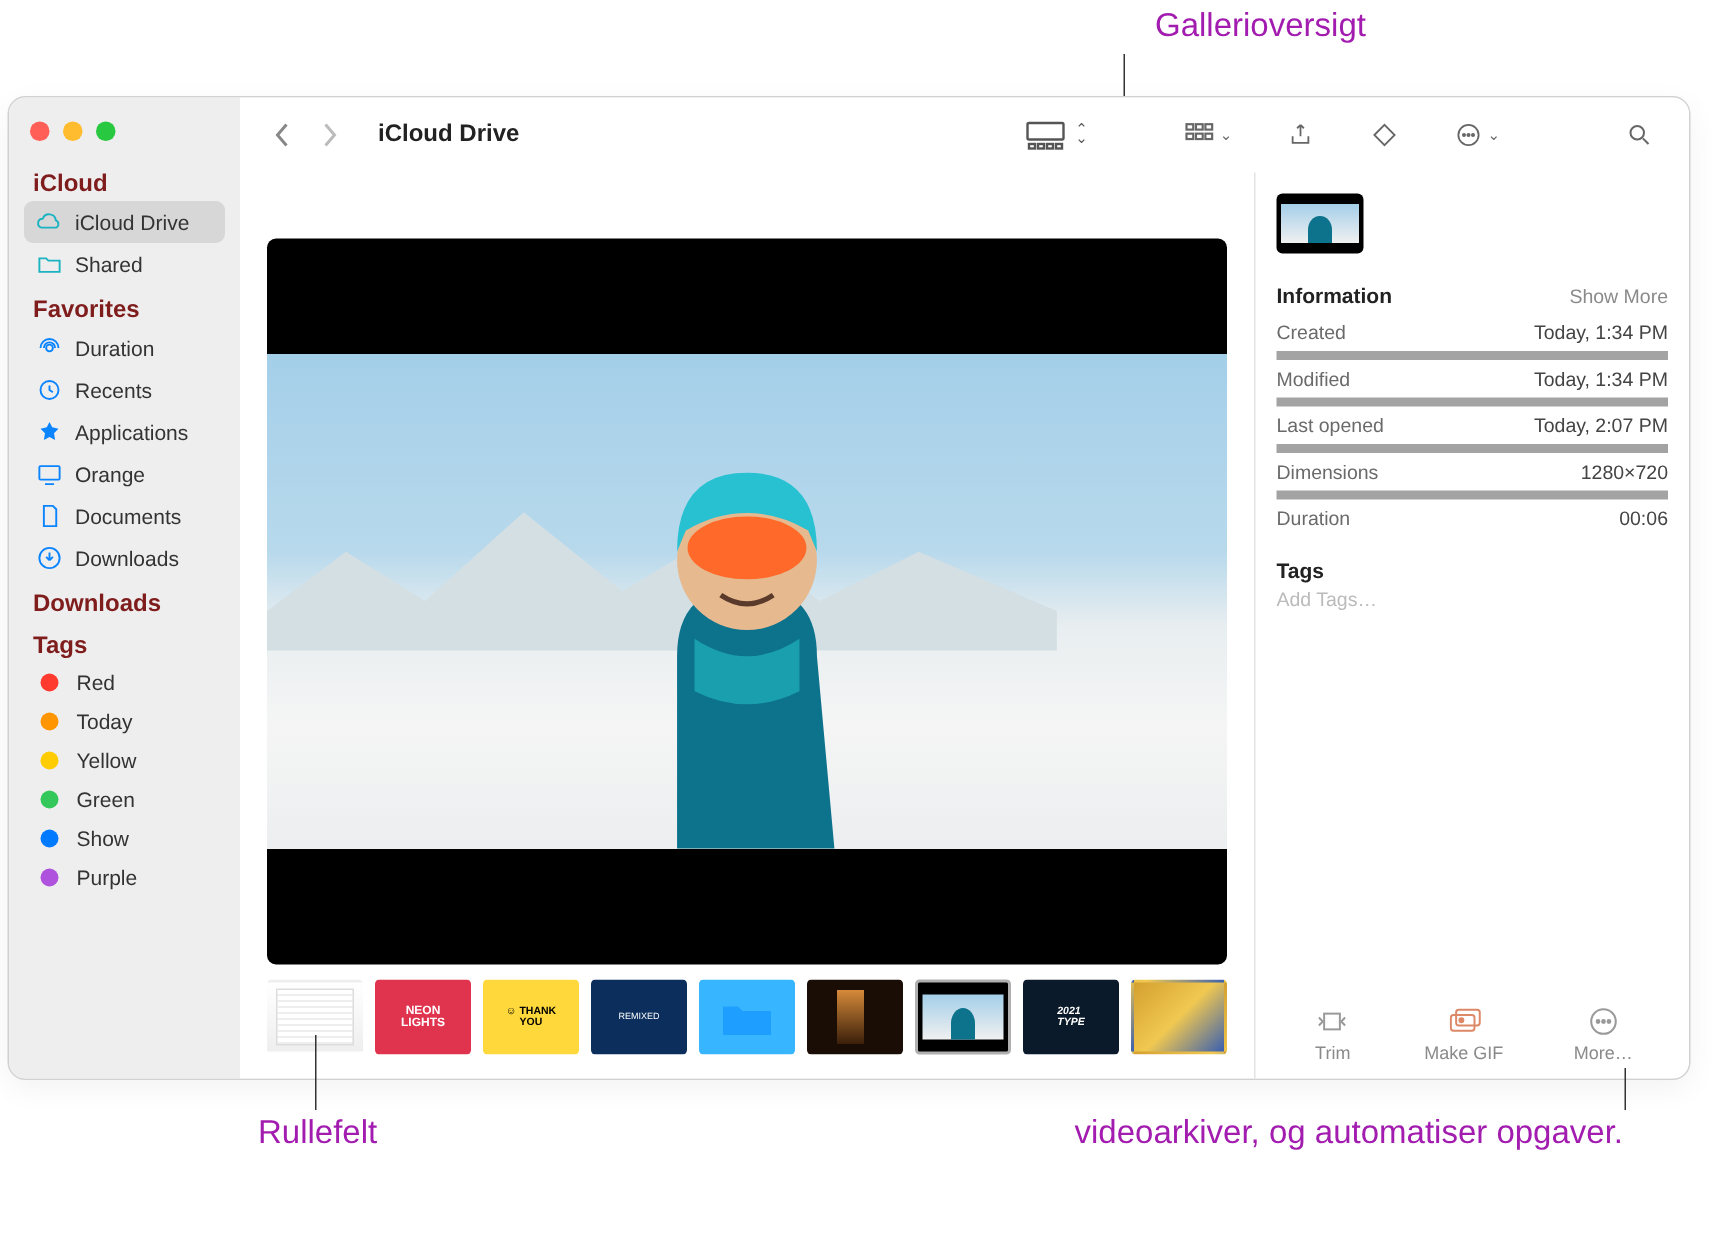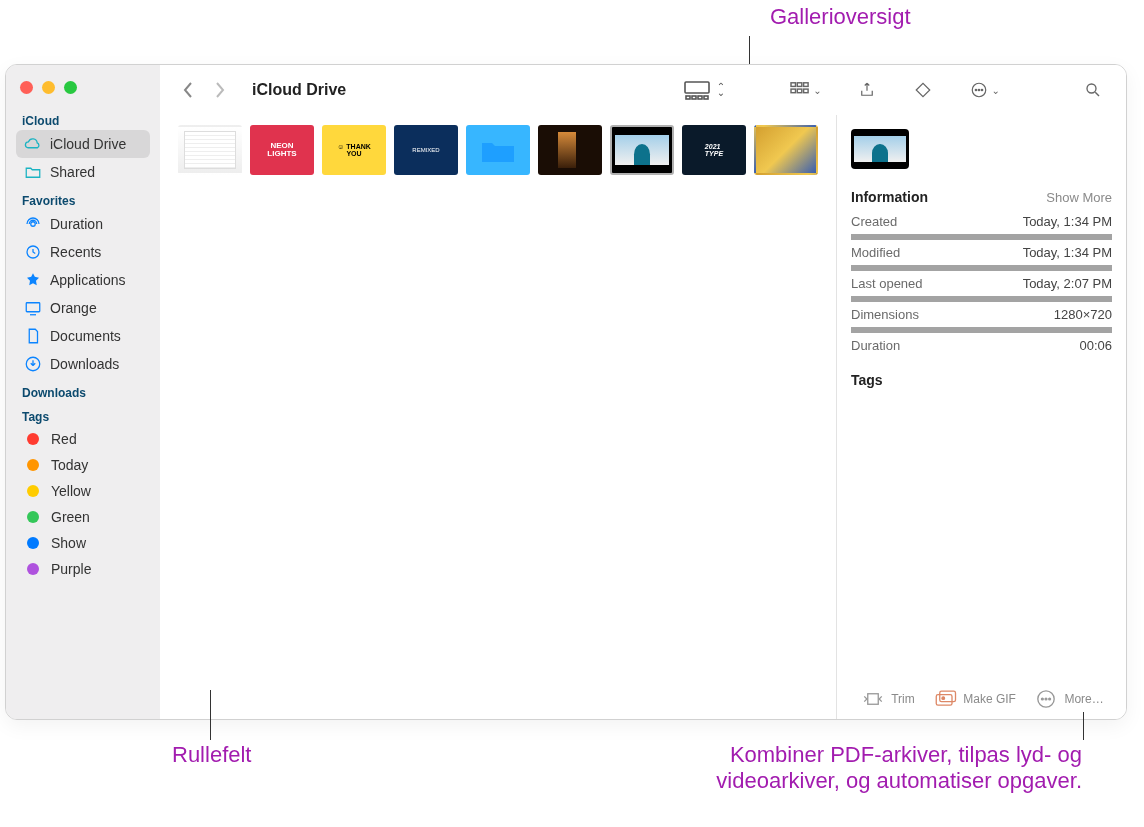--- a/index.html
+++ b/index.html
@@ -45,21 +45,21 @@
   background: #efeeef;
   display: flex;
   flex-direction: column;
   padding: 10px 10px 0 10px;
   font-size: 14px;
 }
 .traffic-lights { display: flex; gap: 9px; margin: 6px 0 12px 4px; }
 .tl { width: 13px; height: 13px; border-radius: 50%; }
 .tl.red { background: #ff5f57; } .tl.yellow { background: #febc2e; } .tl.green { background: #28c840; }
 
-.sb-heading { font-size: 12px; color: #0c4a6e; font-weight: 600; padding: 2px 6px; margin-top: 6px; }
+.sb-heading { font-size: 16px; color: #7f1d1d; font-weight: 600; padding: 2px 6px; margin-top: 6px; }
 .sb-item { display: flex; align-items: center; gap: 8px; padding: 5px 8px; border-radius: 6px; cursor: default; color: #333; }
 .sb-item.selected { background: #d8d7d8; }
 .sb-icon { width: 18px; height: 18px; display: flex; align-items: center; justify-content: center; color: #0b84ff; flex-shrink: 0; }
 .sb-icon.cyan { color: #1bb3c2; }
 .sb-icon svg { width: 18px; height: 18px; }
 .tag-dot { width: 12px; height: 12px; border-radius: 50%; flex-shrink: 0; margin-left: 3px; margin-right: 4px; }
 
 
 .main { flex: 1; display: flex; flex-direction: column; background: #fff; }
 
@@ -72,21 +72,21 @@
 .tb-icon { width: 22px; height: 18px; }
 .tb-group { display: flex; align-items: center; gap: 18px; }
 .gallery-btn { display:flex; align-items:center; gap:5px; color:#444; }
 .gallery-btn svg { width: 30px; height: 20px; }
 .chevrons { font-size: 10px; line-height: 6px; color:#555;}
 
 
 .content { flex: 1; display: flex; }
 
 
-.preview-col { flex: 1; display: flex; flex-direction: row; padding: 0 18px 10px 18px; }
+.preview-col { flex: 1; display: flex; flex-direction: column; padding: 0 18px 10px 18px; margin-top: 44px; }
 .preview-big {
   flex: 1;
   background: #000;
   border-radius: 6px;
   overflow: hidden;
   display: flex;
   align-items: center;
   justify-content: center;
   position: relative;
 }
@@ -108,21 +108,21 @@
 .insp-sub { color: #8a8a8a; font-size: 13px; }
 .section-hd { display:flex; justify-content:space-between; align-items:baseline; padding: 4px 0; border-bottom:none;}
 .section-title { font-weight: 700; font-size: 14px; }
 .showmore { color:#8a8a8a; font-size:13px; }
 .kv { display:flex; justify-content:space-between; padding: 5px 0; border-bottom:6px solid #a3a3a3; font-size:13px; color:#444; }
 .kv .k { color: #6a6a6a; }
 .tags-title { font-weight:700; margin-top:14px; font-size:14px;}
 .add-tags { color:#bbb; margin-top:4px; }
 
 .actions { margin-top:auto; display:flex; justify-content:space-around; padding-top:10px; }
-.action { display:flex; flex-direction:row; align-items:center; gap:4px; color:#8a8a8a; font-size:12px; }
+.action { display:flex; flex-direction:column; align-items:center; gap:4px; color:#8a8a8a; font-size:12px; }
 .action svg { width: 28px; height: 20px; }
 
 </style>
 </head>
 <body>
 
 <div class="callout" style="left:770px; top:4px;">Gallerioversigt</div>
 <div class="callout-line" style="left:749px; top:36px; width:1px; height:40px;"></div>
 
 <div class="window">
@@ -383,20 +383,21 @@
         <div class="kv">
             <span class="k">Dimensions</span>
             <span>1280×720</span>
           </div>
         <div class="kv" style="border-bottom:none">
             <span class="k">Duration</span>
             <span>00:06</span>
           </div>
 
         <div class="tags-title">Tags</div>
+        <div class="add-tags">Add Tags…</div>
 
         <div class="actions">
           <div class="action">
             <svg viewBox="0 0 32 20" fill="none" stroke="#999" stroke-width="1.5">
                 <rect x="10" y="4" width="12" height="12"></rect>
                 <path d="M6 7l3 3-3 3M26 7l-3 3 3 3"></path>
               </svg>
             <span>Trim</span>
           </div>
           <div class="action">
@@ -420,15 +421,14 @@
       </div>
     </div>
   </div>
 </div>
 
 <div class="callout-line" style="left:210px; top:690px; width:1px; height:50px;"></div>
 <div class="callout" style="left:172px; top:742px;">Rullefelt</div>
 
 <div class="callout-line" style="left:1083px; top:712px; width:1px; height:28px;"></div>
 <div class="callout" style="right:62px; top:742px; text-align:right;">
-  <div>Kombiner PDF-arkiver, tilpas lyd- og</div>
   <div>videoarkiver, og automatiser opgaver.</div>
 </div>
 
 </body></html>

